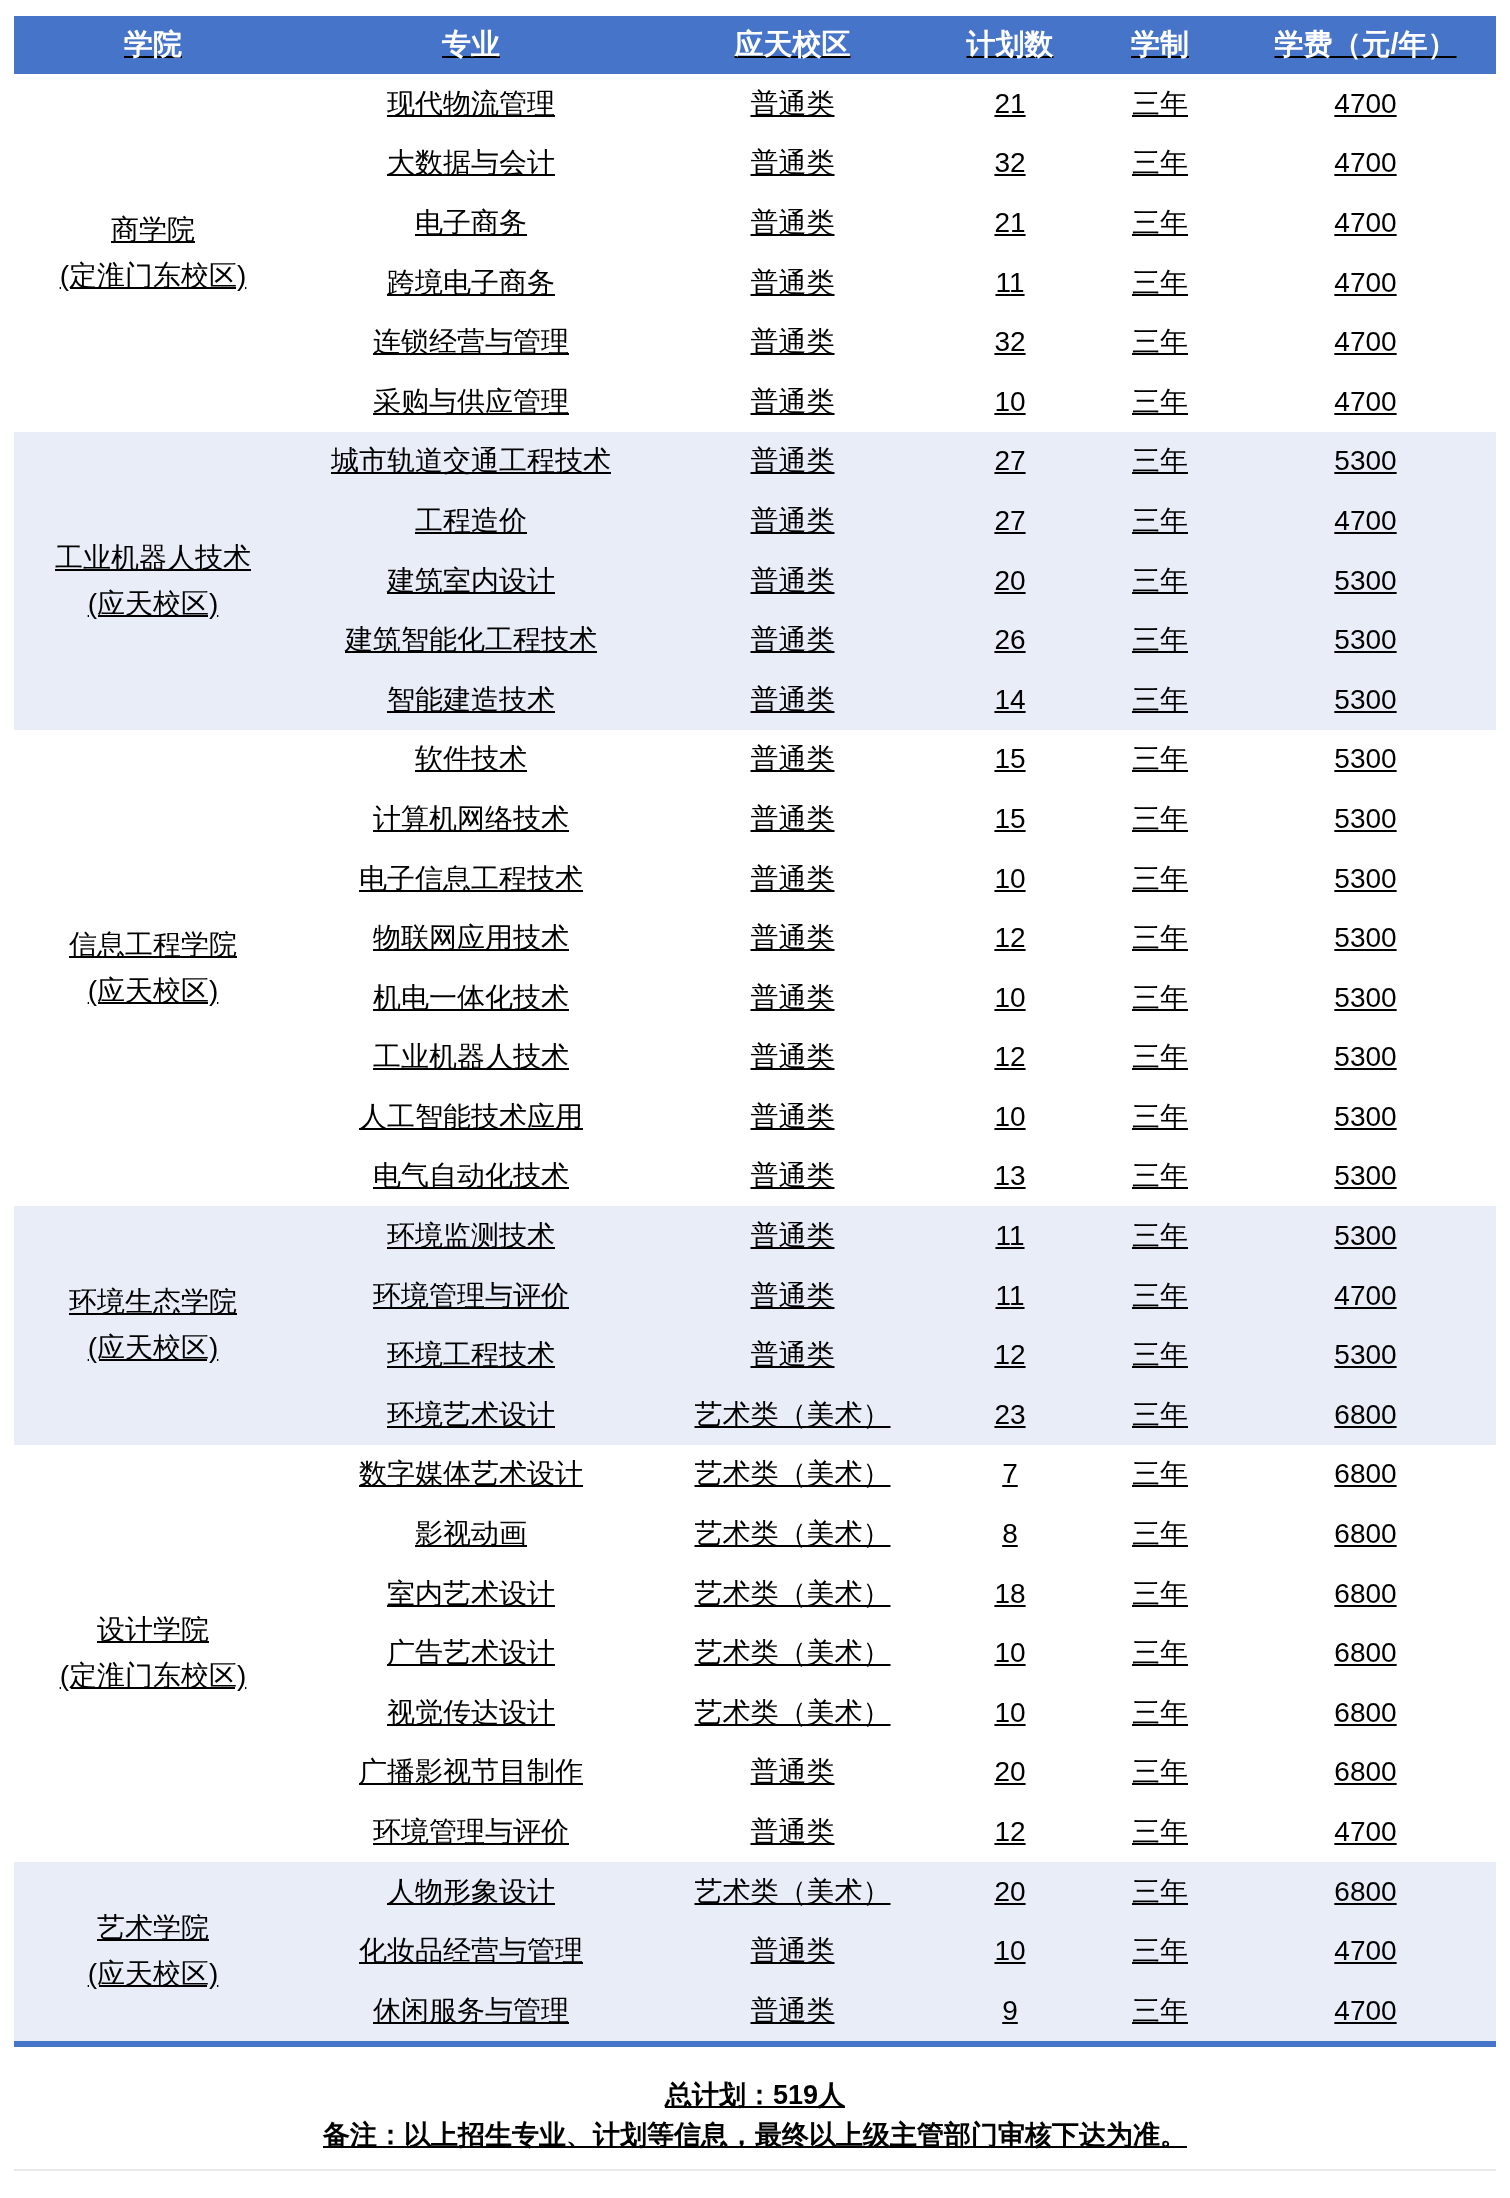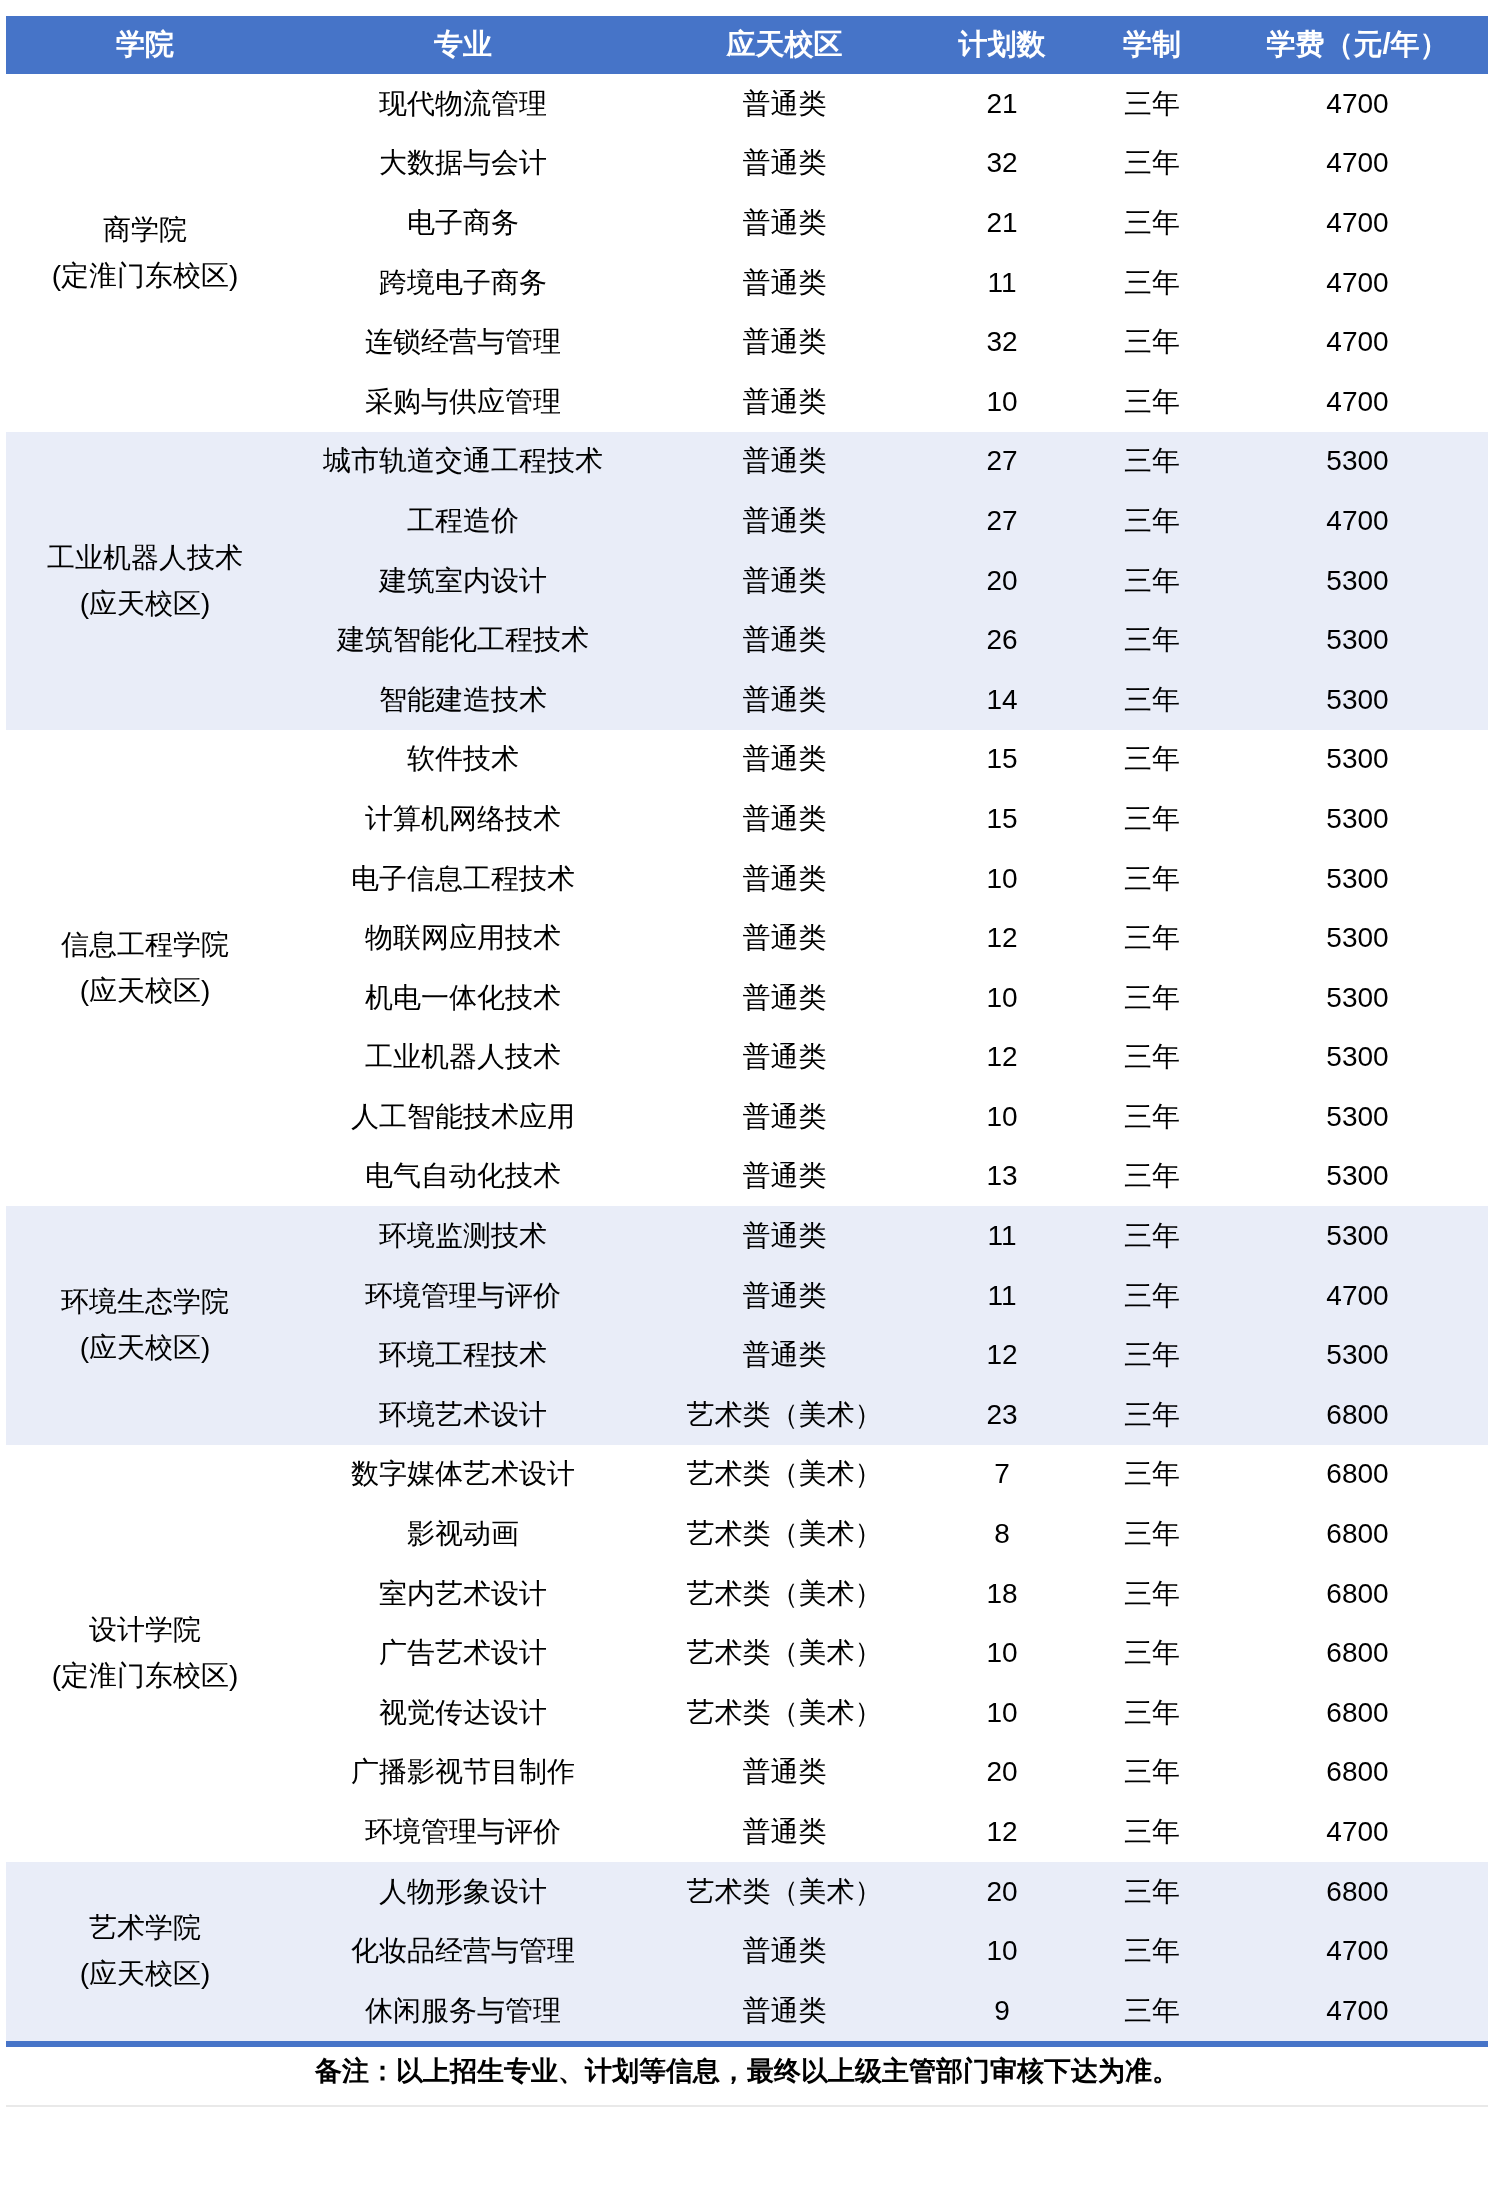--- a/index.html
+++ b/index.html
@@ -6,23 +6,24 @@
   body {
     width: 1510px;
     height: 2198px;
     background: #ffffff;
     font-family: "Liberation Sans", "DejaVu Sans", sans-serif;
     color: #000000;
     position: relative;
   }
   .page {
     position: absolute;
-    left: 6px;
+    left: 14px;
     top: 16px;
     width: 1482px;
+    text-decoration: underline;
   }
   table.admission {
     table-layout: fixed;
     border-collapse: collapse;
     width: 1482px;
   }
   table.admission th, table.admission td {
     padding: 0;
     text-align: center;
     vertical-align: middle;
@@ -348,16 +349,17 @@
           <td>普通类</td>
           <td>9</td>
           <td>三年</td>
           <td>4700</td>
         </tr>
       </tbody>
   </table>
 
   <div class="divider"></div>
 
+  <div class="footer-total">总计划：519人</div>
   <div class="footer-note">备注：以上招生专业、计划等信息，最终以上级主管部门审核下达为准。</div>
 
   <div class="bottom-rule"></div>
 </div>
 
 </body></html>

